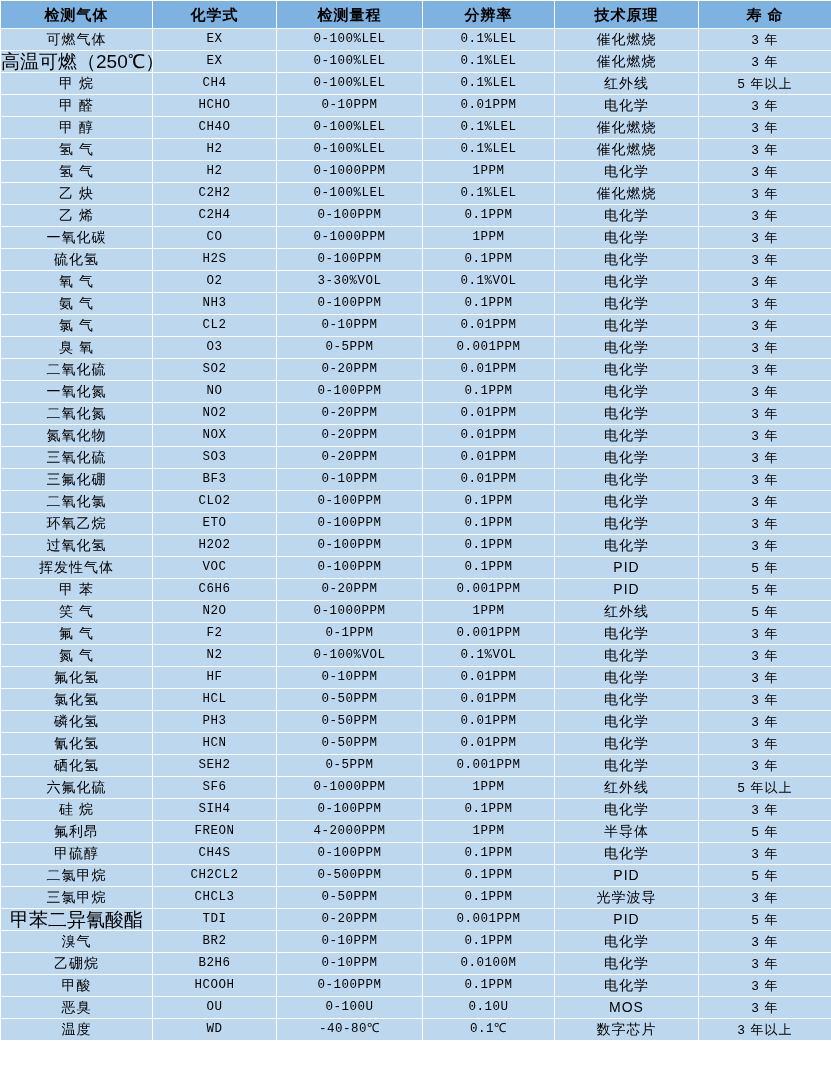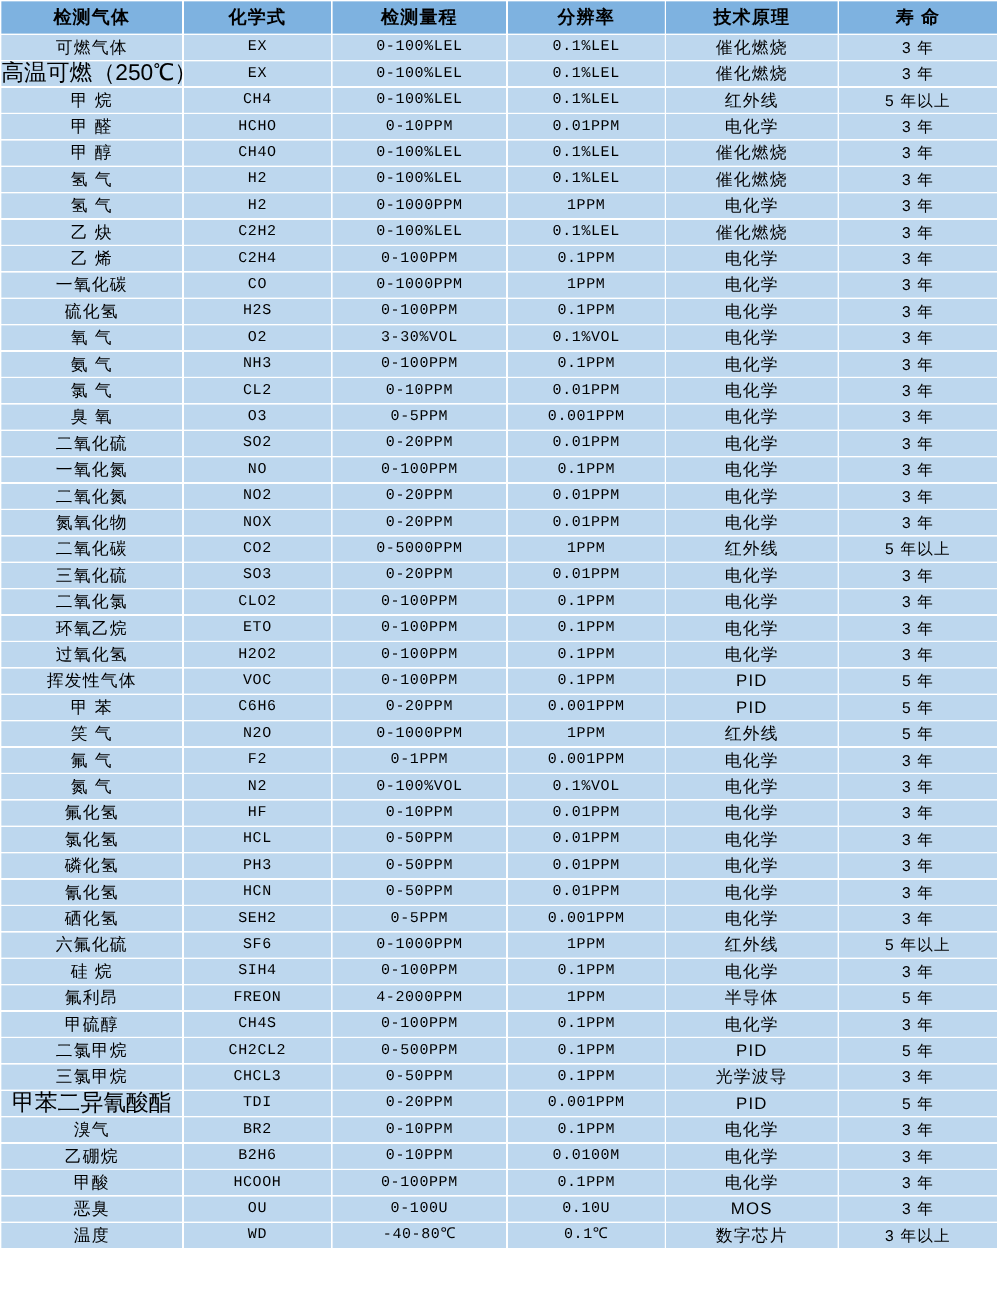--- a/index.html
+++ b/index.html
@@ -234,31 +234,31 @@
       </tr>
       <tr>
         <td class="name">氮氧化物</td>
         <td class="mono">NOX</td>
         <td class="mono">0-20PPM</td>
         <td class="mono">0.01PPM</td>
         <td class="name">电化学</td>
         <td class="life">3 年</td>
       </tr>
       <tr>
-        <td class="name">二氧化碳</td>
-        <td class="mono">CO2</td>
-        <td class="mono">0-5000PPM</td>
-        <td class="mono">1PPM</td>
-        <td class="name">红外线</td>
-        <td class="life">5 年以上</td>
-      </tr>
-      <tr>
         <td class="name">三氧化硫</td>
         <td class="mono">SO3</td>
         <td class="mono">0-20PPM</td>
+        <td class="mono">0.01PPM</td>
+        <td class="name">电化学</td>
+        <td class="life">3 年</td>
+      </tr>
+      <tr>
+        <td class="name">三氟化硼</td>
+        <td class="mono">BF3</td>
+        <td class="mono">0-10PPM</td>
         <td class="mono">0.01PPM</td>
         <td class="name">电化学</td>
         <td class="life">3 年</td>
       </tr>
       <tr>
         <td class="name">二氧化氯</td>
         <td class="mono">CLO2</td>
         <td class="mono">0-100PPM</td>
         <td class="mono">0.1PPM</td>
         <td class="name">电化学</td>

